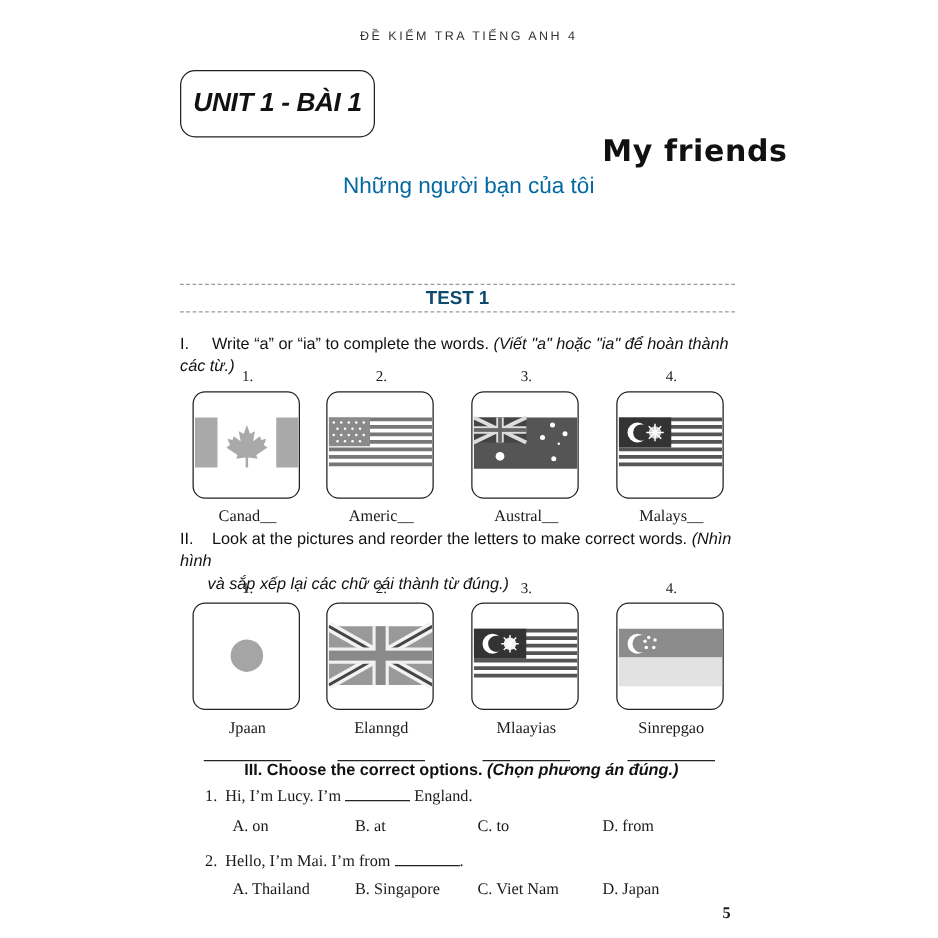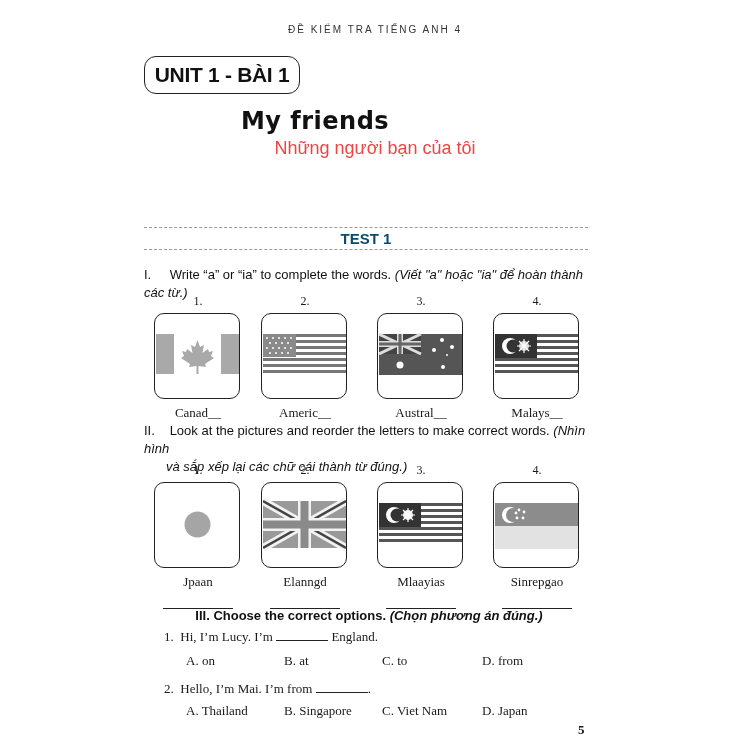--- a/index.html
+++ b/index.html
@@ -2,23 +2,23 @@
 <html><head>
 <meta charset="utf-8">
 <style>
   html, body { margin:0; padding:0; background:#ffffff; }
   body { width:750px; height:750px; position:relative; overflow:hidden; color:#1a1a1a; }
   .sans { font-family:"Liberation Sans", "DejaVu Sans", sans-serif; }
   .serif { font-family:"Liberation Serif", "DejaVu Serif", serif; }
   .abs { position:absolute; }
 
   .running-header { left:0; width:750px; top:24px; text-align:center; font-size:10px; letter-spacing:2px; color:#333; }
-  .unit-box { left:144px; top:56px; width:156px; height:38px; border:1.6px solid #222; border-radius:12px; box-sizing:border-box; display:flex; align-items:center; justify-content:center; font-weight:bold; font-size:21px; color:#111; letter-spacing:-0.3px; }
-  .title { left:0; width:630px; top:107px; text-align:center; font-family:"DejaVu Sans", sans-serif; font-weight:bold; font-size:24px; color:#111; letter-spacing:0.5px; }
-  .subtitle { left:0; width:750px; top:138px; text-align:center; font-size:18px; color:#ef4444; }
+  .unit-box { left:144px; top:56px; width:156px; height:54px; border:1.6px solid #222; border-radius:12px; box-sizing:border-box; display:flex; align-items:center; justify-content:center; font-weight:bold; font-size:21px; color:#111; letter-spacing:-0.3px;font-style:italic; }
+  .title { left:0; width:630px; top:107px; text-align:right; font-family:"DejaVu Sans", sans-serif; font-weight:bold; font-size:24px; color:#111; letter-spacing:0.5px; }
+  .subtitle { left:0; width:750px; top:138px; text-align:center; font-size:18px; color:#0369a1; }
 
   .test-band { left:144px; width:444px; top:227px; height:21px; border-top:1px dashed #999; border-bottom:1px dashed #999; display:flex; align-items:center; justify-content:center; font-weight:bold; font-size:15px; color:#0c4a6e; }
 
   .q-head { left:144px; width:450px; font-size:13px; color:#111; line-height:18px; }
   .q-head .num { display:inline-block; width:22px; }
   .q-head .vi { font-style:italic; }
   .q-head.bold { font-weight:bold;text-align:center; }
 
   .flag-cell { width:88px; text-align:center; }
   .flag-num { font-size:12px; margin-bottom:4px; }

